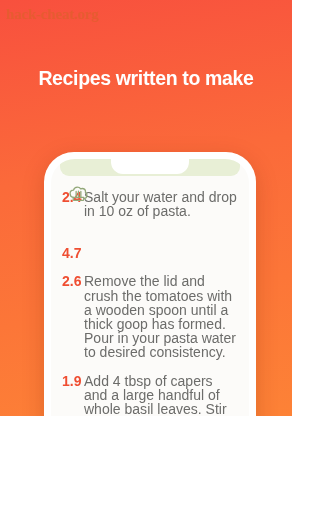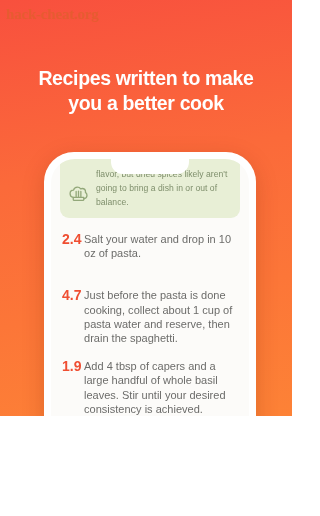--- a/index.html
+++ b/index.html
@@ -147,70 +147,71 @@
     flex: 0 0 22px;
     color: #ef4e32;
     font-size: 14px;
     font-weight: bold;
     line-height: 14px;
     padding-top: 0px;
   }
   .step-body {
     flex: 1 1 auto;
     color: #6c6c6a;
-    font-size: 11px;
+    font-size: 14px;
     line-height: 14.2px;
     letter-spacing: 0.01px;
   }
 
   .gap-after-step { height: 14px; }
 </style>
 </head>
 <body>
 
 <div id="screen">
 
   <div id="watermark">hack-cheat.org</div>
 
   <div id="headline">
     <span class="hl-line">Recipes written to make</span>
-    <span class="hl-line">you a better cook</span>
   </div>
 
   <div id="phone">
     <div id="phone-screen">
 
       <div id="notch"></div>
 
       <div id="content">
 
         <div class="tip" id="tip-1">
           <span class="chef-icon">
             <svg viewBox="0 0 24 24" fill="none" stroke="currentColor" stroke-width="1.5" stroke-linecap="round" stroke-linejoin="round">
               <path d="M6 16.5c-2.2-.5-3.6-2.3-3.6-4.3 0-2.2 1.7-4 3.9-4 .5-2 2.3-3.5 4.4-3.5 1.6 0 3 .8 3.8 2 .5-.3 1.1-.4 1.7-.4 2.1 0 3.8 1.7 3.8 3.8 0 .2 0 .4-.1.6 1.1.7 1.8 1.9 1.8 3.2 0 1.9-1.4 3.6-3.3 4.1"></path>
               <path d="M6 16.5h12v2.3a1 1 0 0 1-1 1H7a1 1 0 0 1-1-1z"></path>
               <path d="M9.3 9.6v6.2M12 9.2v6.6M14.7 9.6v6.2"></path>
             </svg>
           </span>
-          <div class="tip-text">flavor, but dried spices likely aren't going to bring a dish in or out of balance.</div>
         </div>
 
         <div class="step">
           <div class="step-num">2.4</div>
           <div class="step-body">Salt your water and drop in 10 oz of pasta.</div>
         </div>
 
         <div class="gap-after-step"></div>
 
 
         <div class="step">
           <div class="step-num">4.7</div>
-          <div class="step-body">Just before the pasta is done cooking, collect about 1 cup of pasta water and reserve, then drain the spaghetti.</div>
-        </div>
-
+        </div>
+
+        <div class="step">
+          <div class="step-num">2.6</div>
+          <div class="step-body">Remove the lid and crush the tomatoes with a wooden spoon until a thick goop has formed. Pour in your pasta water to desired consistency.</div>
+        </div>
 
         <div class="step">
           <div class="step-num">1.9</div>
           <div class="step-body">Add 4 tbsp of capers and a large handful of whole basil leaves. Stir until your desired consistency is achieved.</div>
         </div>
 
       </div>
     </div>
   </div>
 

